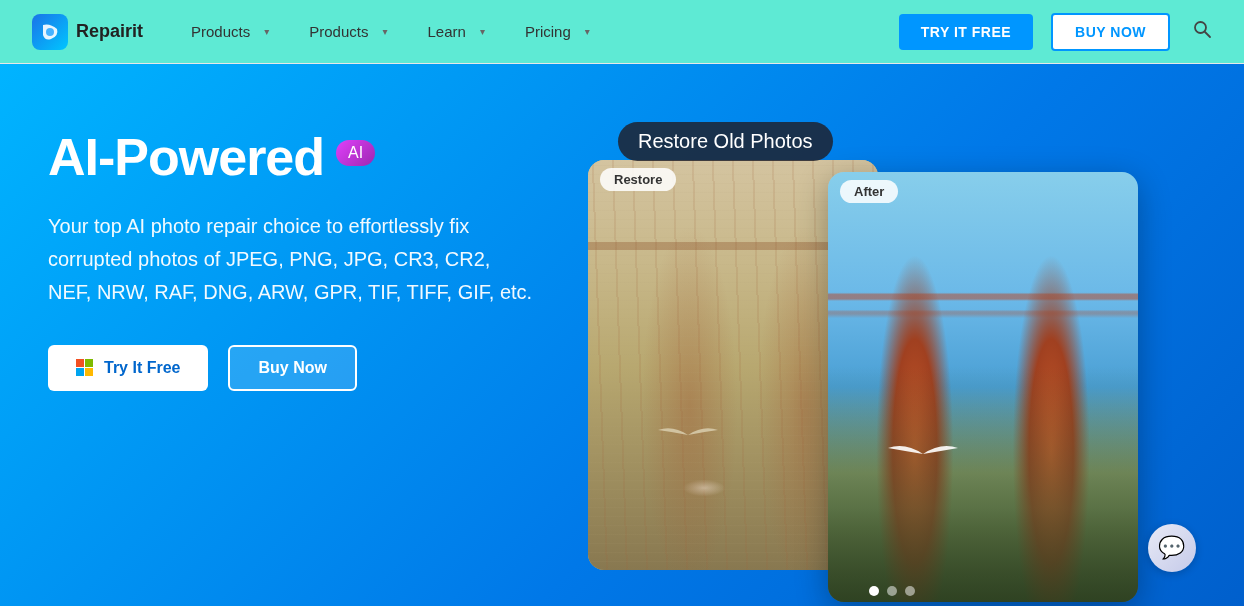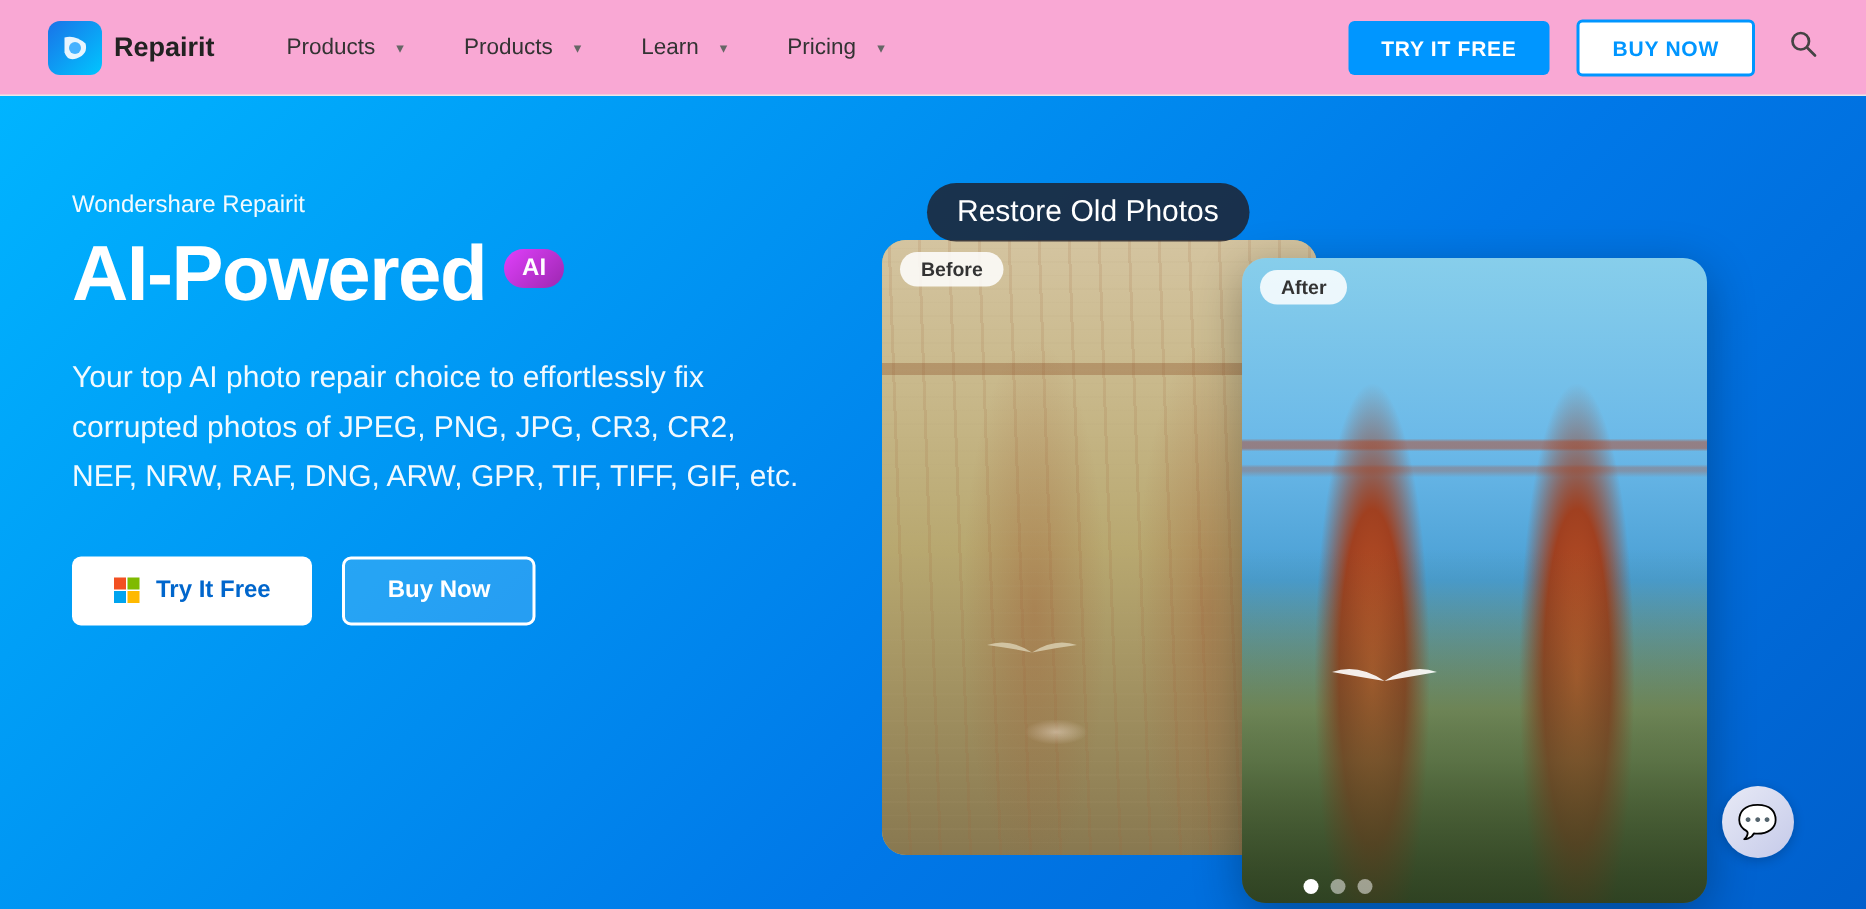--- a/index.html
+++ b/index.html
@@ -4,21 +4,21 @@
   <style>
     * { margin: 0; padding: 0; box-sizing: border-box; }
     body { font-family: -apple-system, BlinkMacSystemFont, 'Segoe UI', Arial, sans-serif; width: 1244px; overflow-x: hidden; }
 
     
     nav {
       display: flex;
       align-items: center;
       padding: 0 32px;
       height: 64px;
-      background: #f9a8d4;
+      background: #5eead4;
       border-bottom: 1px solid #e8e8e8;
       gap: 8px;
     }
     .logo-area {
       display: flex;
       align-items: center;
       gap: 8px;
       margin-right: 24px;
       text-decoration: none;
     }
@@ -117,21 +117,21 @@
       color: #fff;
       font-size: 52px;
       font-weight: 800;
       line-height: 1.15;
       letter-spacing: -1px;
     }
     .ai-badge {
       background: linear-gradient(135deg, #e040fb 0%, #9c27b0 100%);
       color: #fff;
       font-size: 16px;
-      font-weight: 700;
+      font-weight: 400;
       padding: 4px 12px;
       border-radius: 20px;
       margin-top: 12px;
       white-space: nowrap;
       display: inline-block;
     }
     .hero-desc {
       color: #fff;
       font-size: 20px;
       line-height: 1.65;
@@ -410,21 +410,20 @@
   <div class="search-icon-wrap">
     <svg width="20" height="20" viewBox="0 0 20 20" fill="none">
       <circle cx="8.5" cy="8.5" r="5.5" stroke="#444" stroke-width="1.8"></circle>
       <line x1="13" y1="13" x2="18" y2="18" stroke="#444" stroke-width="1.8" stroke-linecap="round"></line>
     </svg>
   </div>
 </nav>
 
 <section class="hero">
   <div class="hero-left">
-    <p class="hero-subtitle">Wondershare Repairit</p>
 
     <div class="hero-title-row">
       <div>
         <div class="hero-title">AI-Powered</div>
       </div>
       <span class="ai-badge">AI</span>
     </div>
 
     <p class="hero-desc">Your top AI photo repair choice to effortlessly fix corrupted photos of JPEG, PNG, JPG, CR3, CR2, NEF, NRW, RAF, DNG, ARW, GPR, TIF, TIFF, GIF, etc.</p>
 
@@ -438,21 +437,21 @@
         </div>
         <span>Try It Free</span>
       </button>
       <button class="btn-hero-buy">Buy Now</button>
     </div>
   </div>
 
   <div class="hero-right">
     <div class="restore-badge">Restore Old Photos</div>
 
-    <span class="before-label">Before</span>
+    <span class="before-label">Restore</span>
     <span class="after-label">After</span>
 
     <div class="before-img-wrap">
       <div class="img-before">
 
         <svg class="seagull seagull-before" viewBox="0 0 60 30">
           <path d="M30 15 Q15 5 0 10 Q15 12 30 15 Q45 12 60 10 Q45 5 30 15Z" fill="rgba(220,210,180,0.8)"></path>
         </svg>
       </div>
     </div>

